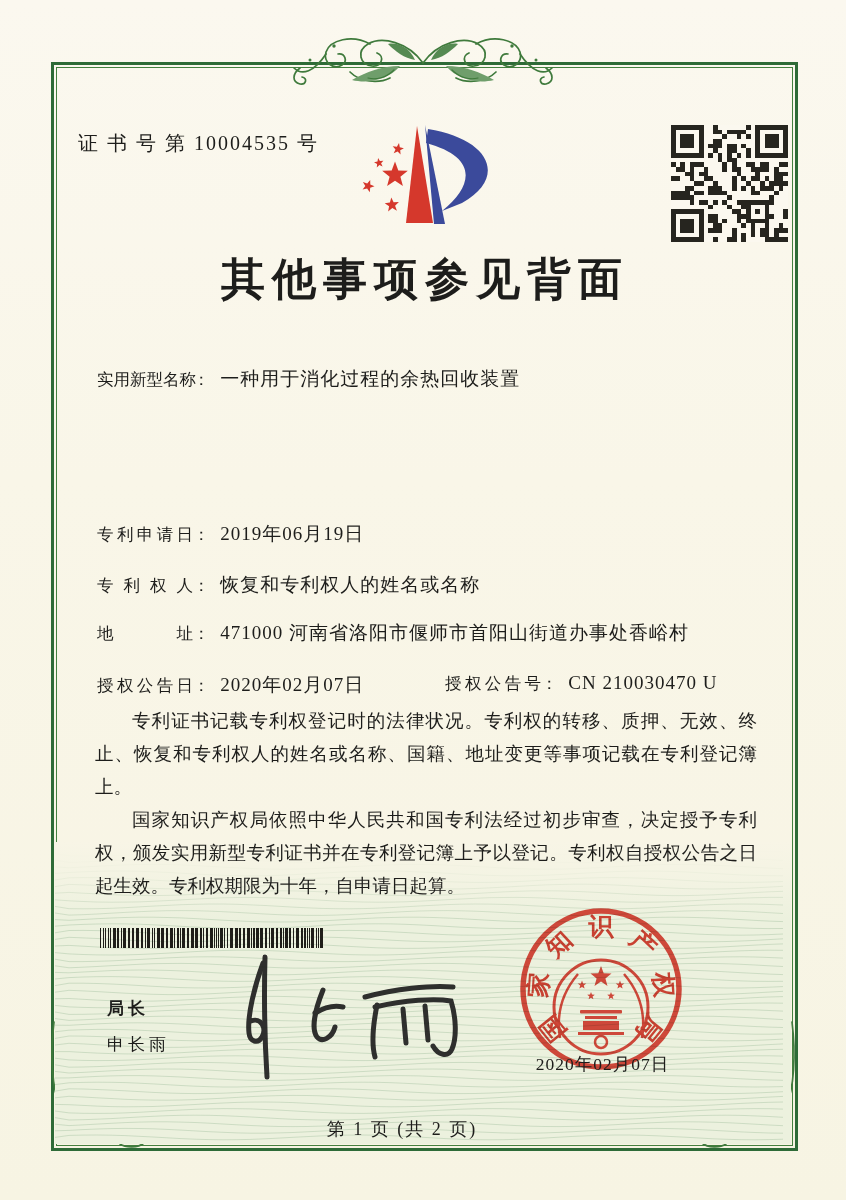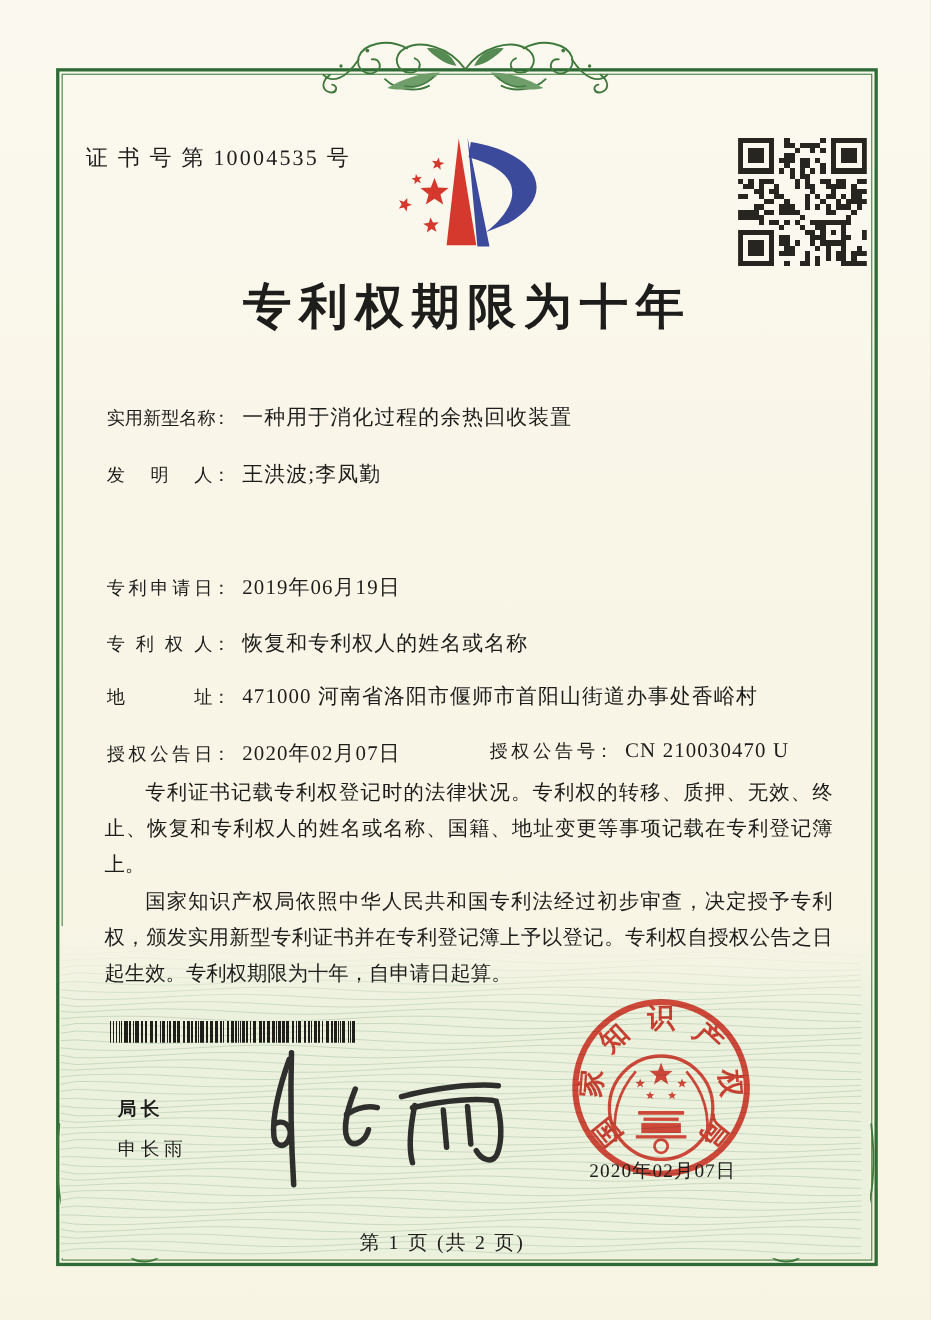--- a/index.html
+++ b/index.html
@@ -481,29 +481,25 @@
         <rect x="0" y="24" width="1" height="1" fill="#26251f"></rect>
         <rect x="1" y="24" width="1" height="1" fill="#26251f"></rect>
         <rect x="2" y="24" width="1" height="1" fill="#26251f"></rect>
         <rect x="3" y="24" width="1" height="1" fill="#26251f"></rect>
         <rect x="4" y="24" width="1" height="1" fill="#26251f"></rect>
         <rect x="5" y="24" width="1" height="1" fill="#26251f"></rect>
         <rect x="6" y="24" width="1" height="1" fill="#26251f"></rect>
       </g>
   </svg>
 
-  <div class="title">专利权期限为十年</div>
+  <div class="title">其他事项参见背面</div>
 
   <div class="row" style="top:366px">
     <span class="jlabel">实用新型名称</span><span class="colon">：</span>
     <span class="fvalue">一种用于消化过程的余热回收装置</span>
-  </div>
-  <div class="row" style="top:418px">
-    <span class="jlabel">发明人</span><span class="colon">：</span>
-    <span class="fvalue">王洪波;李凤勤</span>
   </div>
   <div class="row" style="top:521px">
     <span class="jlabel">专利申请日</span><span class="colon">：</span>
     <span class="fvalue">2019年06月19日</span>
   </div>
   <div class="row" style="top:572px">
     <span class="jlabel">专利权人</span><span class="colon">：</span>
     <span class="fvalue">恢复和专利权人的姓名或名称</span>
   </div>
   <div class="row" style="top:620px">

